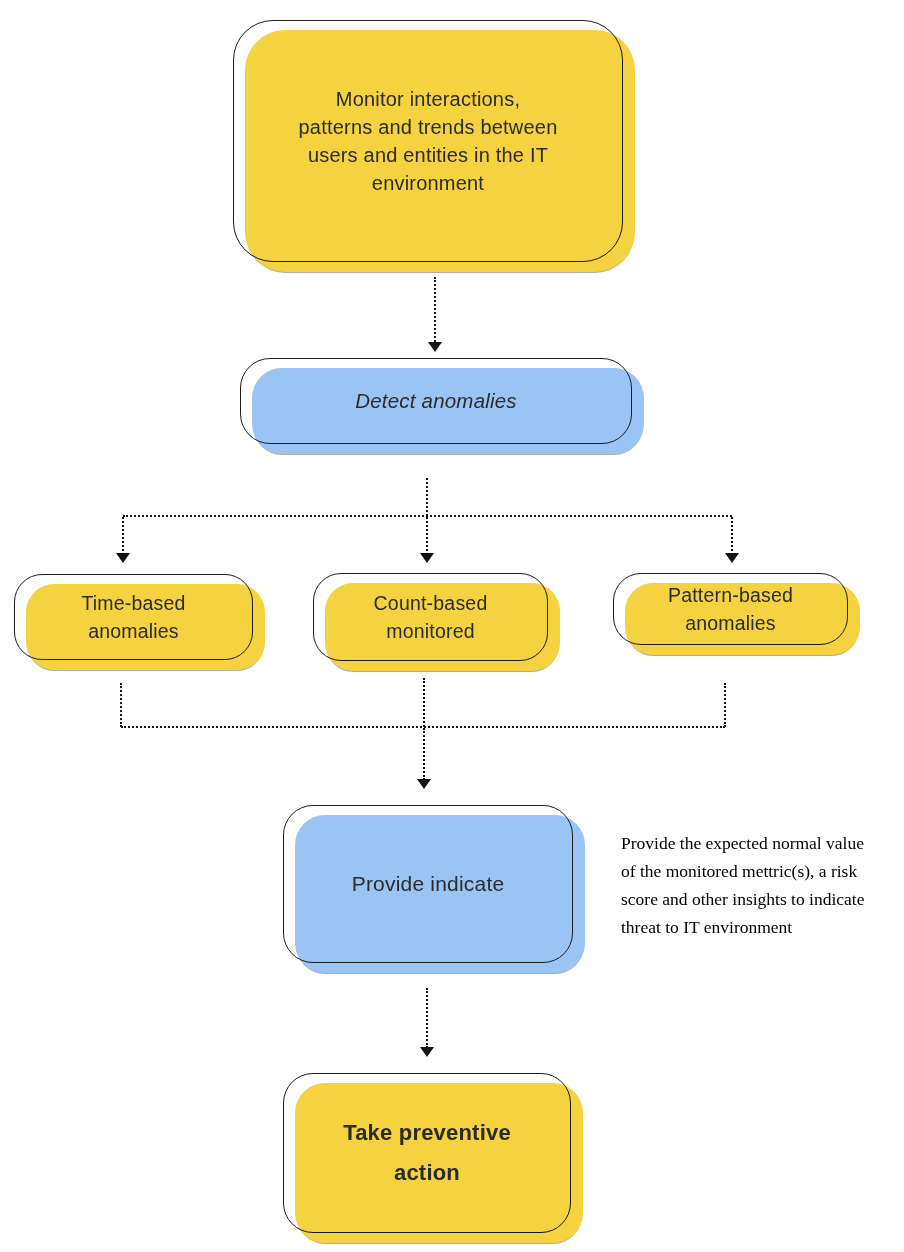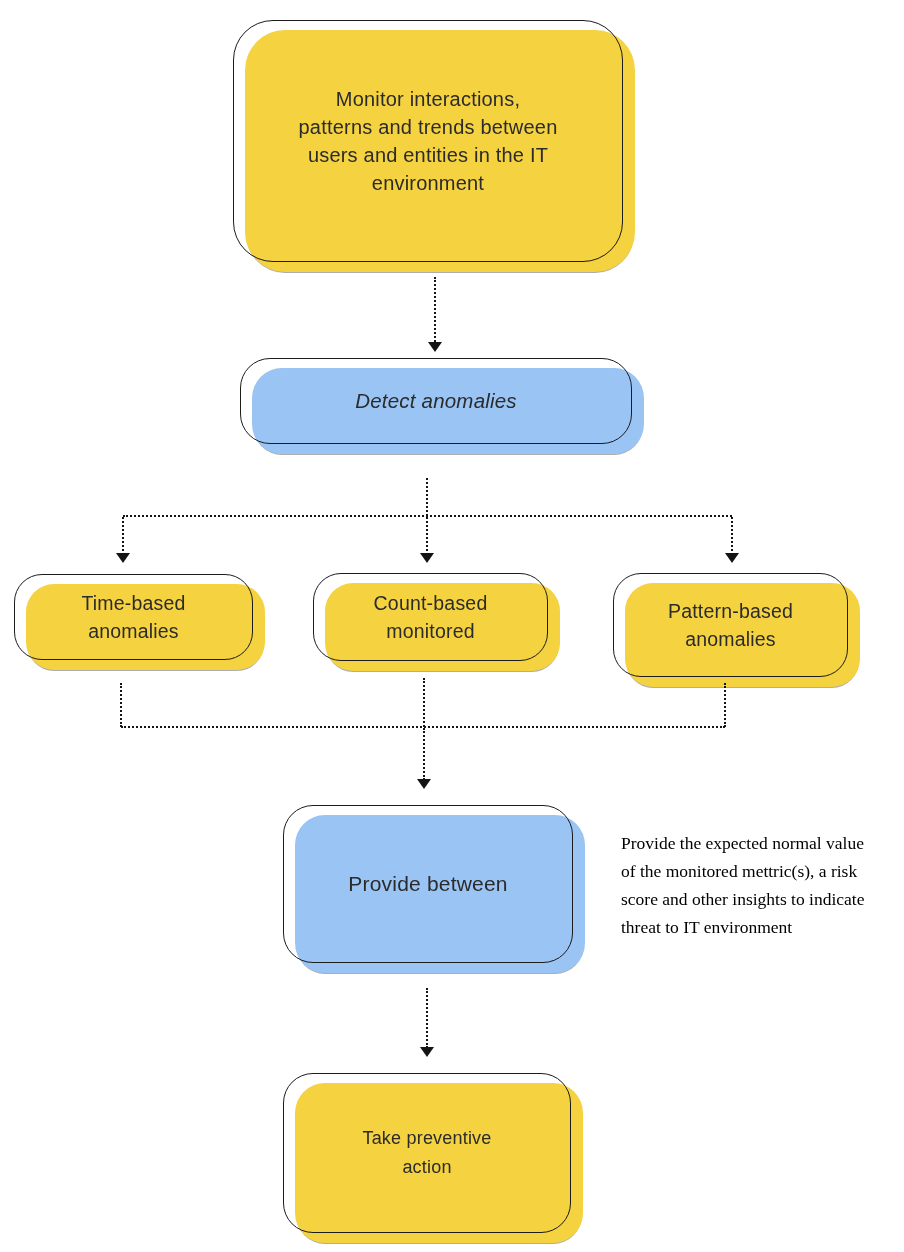--- a/index.html
+++ b/index.html
@@ -40,32 +40,32 @@
 
   #n-monitor  { left: 233px; top: 20px;  width: 390px; height: 242px; border-radius: 30px; }
   #n-monitor .node-outline, #n-monitor .node-fill { border-radius: 40px; }
   #n-monitor .node-label { font-size: 20px; line-height: 28px; }
 
   #n-detect   { left: 240px; top: 358px; width: 392px; height: 86px; font-style: italic; }
   #n-detect .node-label { font-size: 20.5px; }
 
   #n-time     { left: 14px;  top: 574px; width: 239px; height: 86px; text-decoration: underline; }
   #n-count    { left: 313px; top: 573px; width: 235px; height: 88px; }
-  #n-pattern  { left: 613px; top: 573px; width: 235px; height: 104px; }
+  #n-pattern  { left: 613px; top: 573px; width: 235px; height: 72px; }
   #n-time .node-outline, #n-time .node-fill,
   #n-count .node-outline, #n-count .node-fill,
   #n-pattern .node-outline, #n-pattern .node-fill { border-radius: 28px; }
   #n-time .node-label, #n-count .node-label, #n-pattern .node-label
     { font-size: 19.5px; line-height: 28px; }
 
   #n-insights { left: 283px; top: 805px; width: 290px; height: 158px; }
   #n-insights .node-label { font-size: 21px; }
 
   #n-action   { left: 283px; top: 1073px; width: 288px; height: 160px; }
-  #n-action .node-label { font-size: 18px; line-height: 29px; }
+  #n-action .node-label { font-size: 22px; line-height: 40px; font-weight: bold; }
 
   
   .vline { position: absolute; width: 0; border-left: 2px dotted #141414; }
   .hline { position: absolute; height: 0; border-top: 2px dotted #141414; }
   .arrowhead {
     position: absolute;
     width: 0; height: 0;
     border-left: 7px solid transparent;
     border-right: 7px solid transparent;
     border-top: 10px solid #141414;
@@ -170,21 +170,21 @@
   <div class="vline" id="c-left-up"></div>
   <div class="vline" id="c-mid-up"></div>
   <div class="vline" id="c-right-up"></div>
   <div class="hline" id="c-hline"></div>
   <div class="vline" id="c-mid-down"></div>
   <div class="arrowhead" id="c-mid-head"></div>
 
   <div class="node" id="n-insights">
     <div class="node-fill" style="background: rgb(154, 196, 244);"></div>
     <div class="node-outline">
-      <span class="node-label">Provide between</span>
+      <span class="node-label">Provide indicate</span>
     </div>
   </div>
 
   <div class="annotation">Provide the expected normal value
 of the monitored mettric(s), a risk
 score and other insights to indicate
 threat to IT environment</div>
 
   <div class="vline" id="d-line"></div>
   <div class="arrowhead" id="d-head"></div>

